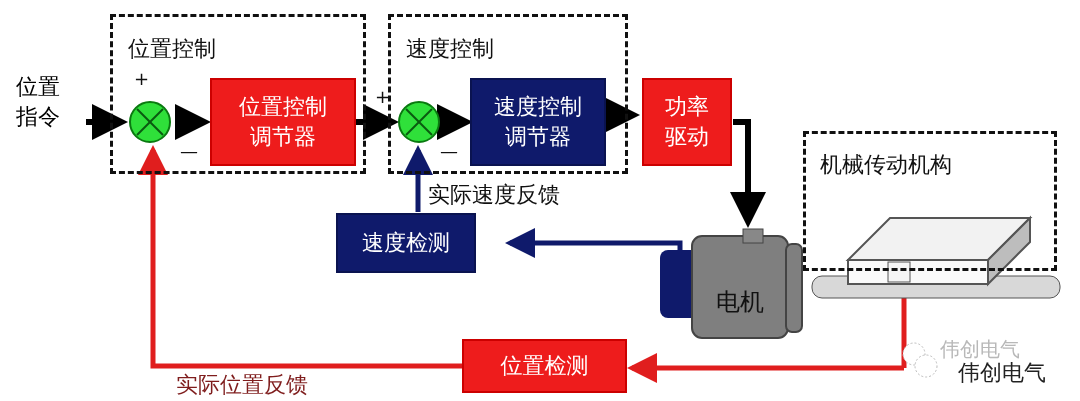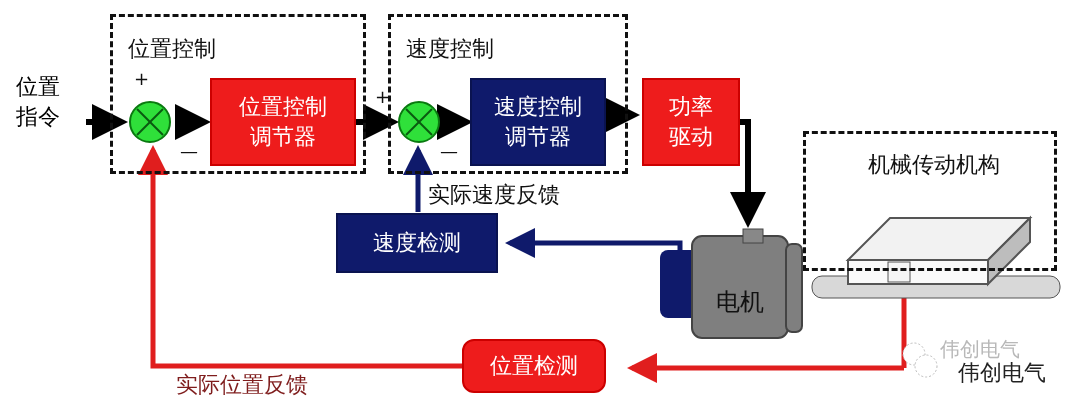--- a/index.html
+++ b/index.html
@@ -60,21 +60,21 @@
   <rect x="888" y="262" width="22" height="20" fill="#f5f5f5" stroke="#555"></rect>
 </svg>
 
 <div class="group" style="left:110px;top:14px;width:256px;height:160px;"></div>
 <div class="group-title" style="left:128px;top:34px;">位置控制</div>
 
 <div class="group" style="left:388px;top:14px;width:240px;height:160px;"></div>
 <div class="group-title" style="left:406px;top:34px;">速度控制</div>
 
 <div class="group" style="left:803px;top:131px;width:254px;height:140px;"></div>
-<div class="group-title" style="left:820px;top:150px;margin-left:48px;">机械传动机构</div>
+<div class="group-title" style="left:820px;top:150px;">机械传动机构</div>
 
 <div class="lbl" style="left:16px;top:72px;line-height:30px;">
   <div>位置</div>
   <div>指令</div>
 </div>
 
 <div class="sumj" style="left:129px;top:101px;">
   <svg width="38" height="38">
       <line x1="6" y1="6" x2="32" y2="32" stroke="#0a5a10" stroke-width="2"></line>
       <line x1="32" y1="6" x2="6" y2="32" stroke="#0a5a10" stroke-width="2"></line>
@@ -97,28 +97,28 @@
       <div>位置控制</div>
   <div>调节器</div>
     </div>
 </div>
 <div class="block navy" style="left:470px;top:78px;width:136px;height:88px;">
   <div>
       <div>速度控制</div>
   <div>调节器</div>
     </div>
 </div>
-<div class="block red" style="left:642px;top:78px;width:98px;height:88px;">
+<div class="block red" style="left:642px;top:78px;width:90px;height:88px;">
   <div>
       <div>功率</div>
   <div>驱动</div>
     </div>
 </div>
-<div class="block navy" style="left:336px;top:213px;width:162px;height:60px;">速度检测</div>
-<div class="block red" style="left:462px;top:339px;width:144px;height:54px;border-radius:12px;">位置检测</div>
+<div class="block navy" style="left:336px;top:213px;width:140px;height:60px;">速度检测</div>
+<div class="block red" style="left:462px;top:339px;width:165px;height:54px;">位置检测</div>
 
 <div class="lbl" style="left:716px;top:286px;color:#111;font-size:24px;">电机</div>
 
 <div class="lbl" style="left:428px;top:180px;color:#111;text-align:right;">实际速度反馈</div>
 <div class="lbl" style="left:176px;top:323px;color:#7f1d1d;margin-top:47px;">实际位置反馈</div>
 
 <div class="lbl" style="left:940px;top:336px;color:#b8b8b8;font-size:20px;">伟创电气</div>
 <div class="lbl" style="left:958px;top:358px;color:#222;font-size:22px;">伟创电气</div>
 <svg class="abs" style="left:898px;top:336px;" width="46" height="46">
   <circle cx="16" cy="18" r="11" fill="#fff" stroke="#bbb" stroke-dasharray="2 2"></circle>

